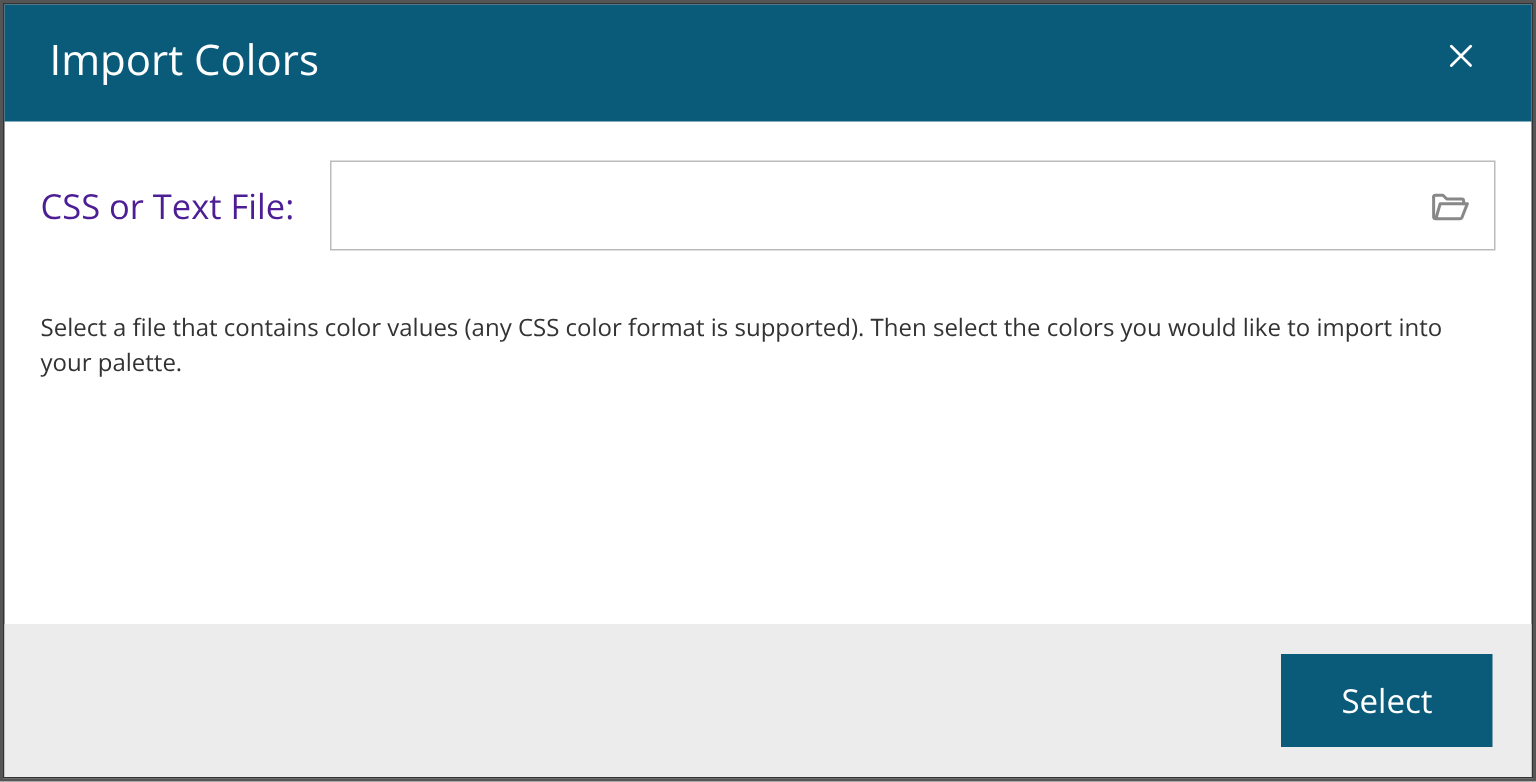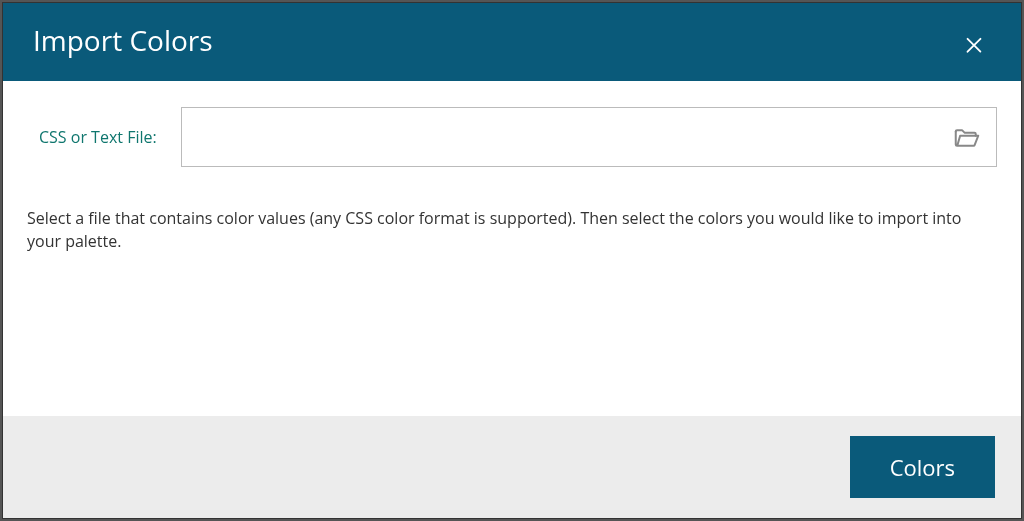--- a/index.html
+++ b/index.html
@@ -16,21 +16,21 @@
       height: 100%;
       background: #fff;
       display: flex;
       flex-direction: column;
       border: 1px solid #333;
     }
     .dialog-header {
       background: #0a5a7a;
       color: #fff;
       display: flex;
-      align-items: flex-end;
+      align-items: flex-start;
       justify-content: space-between;
       padding: 18px 28px 22px 30px;
     }
     .dialog-title {
       font-size: 28px;
       font-weight: 400;
     }
     .close-x {
       color: #fff;
       cursor: pointer;
@@ -45,25 +45,24 @@
       color: #333;
       display: flex;
       flex-direction: column;
     }
     .file-row {
       display: flex;
       align-items: center;
       margin-bottom: 40px;
     }
     .file-label {
-      font-size: 16px;
-      color: #0f766e;
+      font-size: 23px;
+      color: #4c1d95;
       margin-right: 24px;
       white-space: nowrap;
-      margin-left: 12px;
     }
     .file-input {
       flex: 1;
       border: 1px solid #bbb;
       height: 60px;
       display: flex;
       align-items: center;
       justify-content: flex-end;
       padding: 0 14px;
       background: #fff;
@@ -118,15 +117,15 @@
             <path d="M3 7.5V18a1 1 0 0 0 1 1h13.2a1 1 0 0 0 .96-.72L21 11H6.5l-2 7"></path>
             <path d="M3 7.5a1 1 0 0 1 1-1h4l2 2h8a1 1 0 0 1 1 1V11"></path>
           </svg>
         </span>
       </div>
     </div>
     <div class="instructions">Select a file that contains color values (any CSS color format is supported). Then select the colors you would like to import into your palette.</div>
   </div>
 
   <div class="dialog-footer">
-    <button class="close-button">Colors</button>
+    <button class="close-button">Select</button>
   </div>
 </div>
 
 </body></html>

